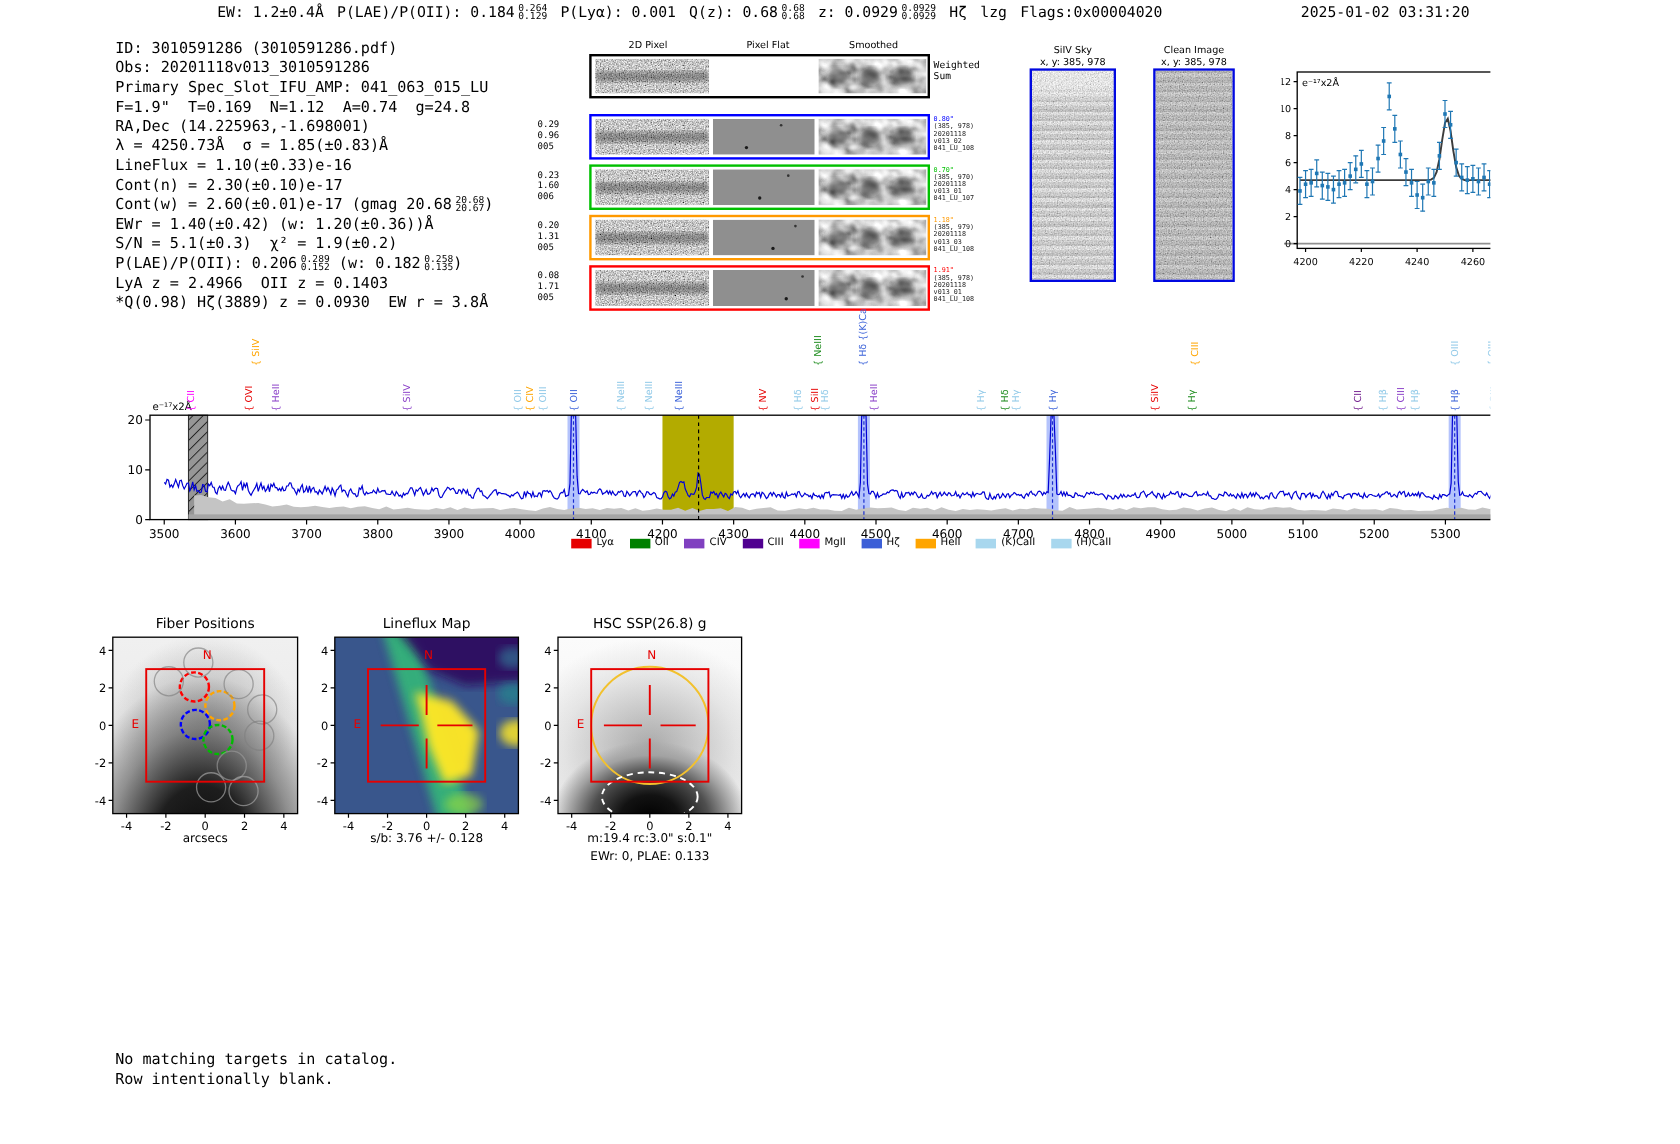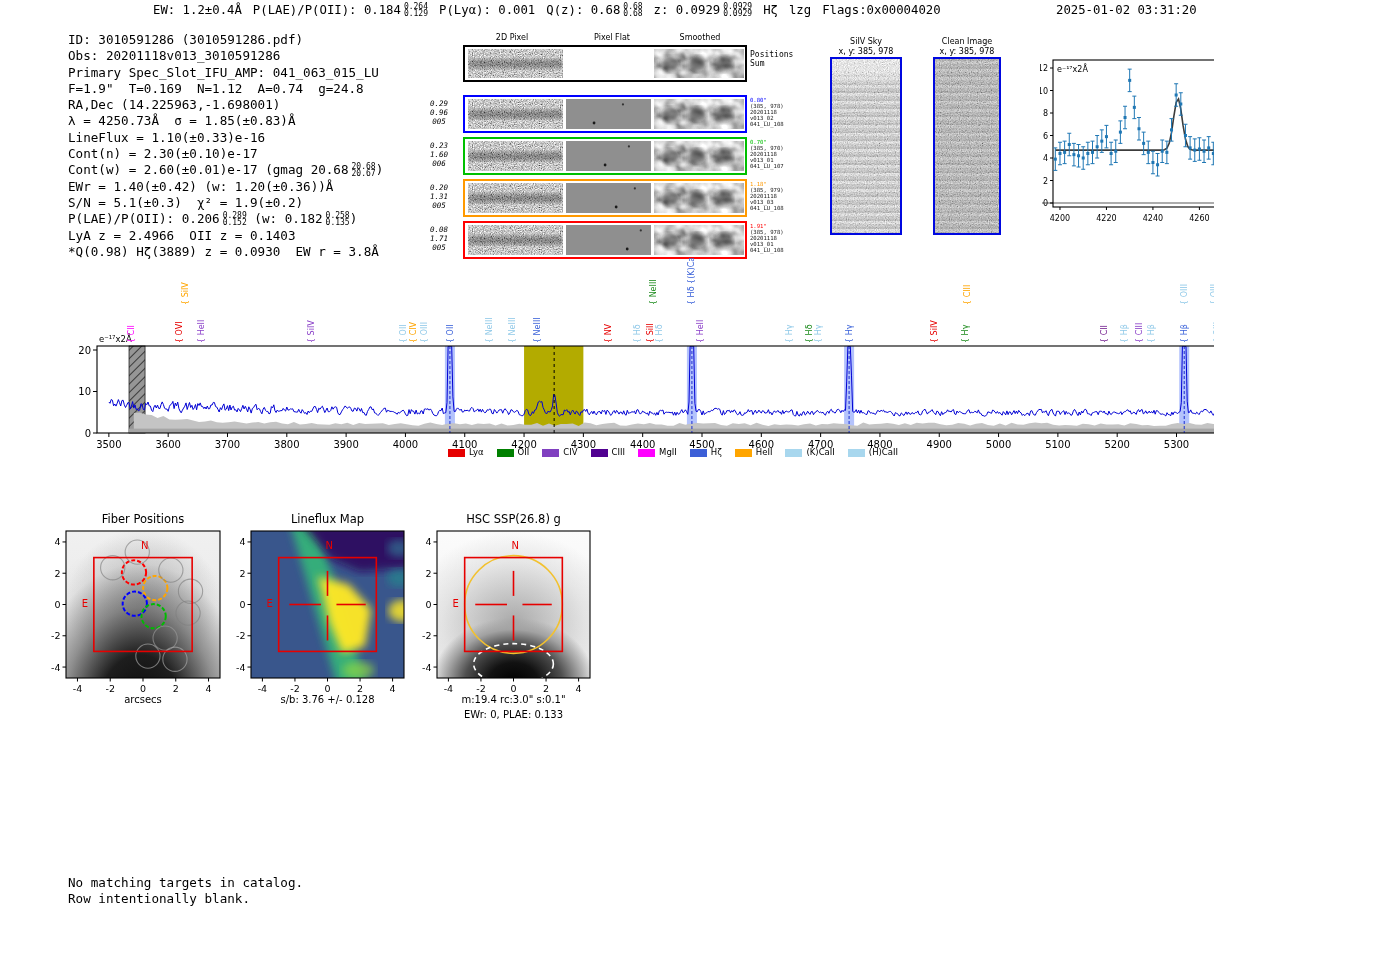--- a/index.html
+++ b/index.html
@@ -1,31 +1,31 @@
 <!DOCTYPE html>
 <html><head>
 <meta charset="utf-8">
 <style>
   html,body{margin:0;padding:0;background:#fff;}
   .page{position:relative;width:1214px;height:953px;background:#fff;overflow:hidden;
-        font-family:"DejaVu Sans Mono","Liberation Mono",monospace;color:#000;}
+        font-family:"DejaVu Sans Mono","Liberation Mono",monospace;color:#000;margin-left:28px;}
   .abs{position:absolute;}
   .sans{font-family:"DejaVu Sans","Liberation Sans",sans-serif;}
   .hdr-left{left:153px;top:3px;font-size:12.3px;white-space:nowrap;}
   .hdr-right{left:1056px;top:3px;font-size:12.3px;white-space:nowrap;}
   .seg{margin-right:11px;}
   .frac{display:inline-flex;flex-direction:column;font-size:8px;line-height:7px;
         vertical-align:middle;margin-left:3px;position:relative;top:-1px;}
   .info{left:68px;top:32px;font-size:12.6px;line-height:16.3px;white-space:pre;}
   .hscline{left:68px;top:481px;font-size:12.6px;white-space:pre;}
   .footer{left:68px;top:875px;font-size:12.6px;line-height:15.5px;white-space:pre;}
   .colh{font-size:8px;color:#000;transform:translateX(-50%);top:33px;}
   .cutrow{position:absolute;left:463px;width:284px;box-sizing:border-box;background:#fff;}
   .cutcell{position:absolute;top:2px;bottom:2px;overflow:hidden;}
-  .leftlbl{position:absolute;width:38px;text-align:center;font-size:7.5px;line-height:9px;font-style:italic;}
+  .leftlbl{position:absolute;width:38px;text-align:left;font-size:7.5px;line-height:9px;}
   .rightlbl{position:absolute;left:750px;width:60px;font-size:5.6px;line-height:6px;color:#222;}
   .wsum{left:750px;top:50px;font-size:8px;line-height:9px;}
   .skytitle{font-size:8px;text-align:center;transform:translateX(-50%);line-height:9.5px;}
   .skybox{position:absolute;border:2px solid #0008e0;box-sizing:border-box;}
   .sky-withsky{background:
     linear-gradient(180deg,#ffffff 0%,rgba(255,255,255,.95) 7%,rgba(255,255,255,0) 16%),
     repeating-linear-gradient(180deg,#b9b9b9 0 2px,#ececec 2px 5px,#cccccc 5px 8px);}
   .sky-clean{background:
     repeating-linear-gradient(180deg,#989898 0 2px,#c0c0c0 2px 5px,#a6a6a6 5px 8px);}
   .noisefill{position:absolute;left:0;top:0;width:100%;height:100%;}
@@ -117,21 +117,21 @@
             <rect width="100%" height="100%" fill="#fff"></rect>
           </svg></div>
         <div class="cutcell" style="left: 189px; width: 90px;"><svg width="100%" height="100%" preserveAspectRatio="none">
             <rect width="100%" height="100%" filter="url(#fSmooth)"></rect>
             <ellipse cx="18%" cy="52%" rx="9" ry="8" fill="#0a0a0a" opacity="0.45000000000000007" filter="url(#fBlur2)"></ellipse>
             <ellipse cx="48%" cy="52%" rx="9" ry="8" fill="#0a0a0a" opacity="0.55" filter="url(#fBlur2)"></ellipse>
             <ellipse cx="78%" cy="52%" rx="9" ry="8" fill="#0a0a0a" opacity="0.45000000000000007" filter="url(#fBlur2)"></ellipse>
           </svg></div>
       </div>
       <div class="abs wsum">
-        <div>Positions</div>
+        <div>Weighted</div>
         <div>Sum</div>
       </div>
       <div class="cutrow" style="top: 95px; height: 38px; border: 2px solid rgb(0, 0, 255);">
         <div class="cutcell" style="left: 3px; width: 95px;"><svg width="100%" height="100%" preserveAspectRatio="none">
             <rect width="100%" height="100%" filter="url(#fGrain)"></rect>
             <rect x="0" y="36%" width="100%" height="30%" fill="#000" opacity="0.32" filter="url(#fBlur2)"></rect>
           </svg></div>
         <div class="cutcell" style="left: 101px; width: 85px;"><svg width="100%" height="100%" preserveAspectRatio="none">
             <rect width="100%" height="100%" fill="#8f8f8f"></rect>
             <circle cx="33%" cy="80%" r="1.4" fill="#1a1a1a"></circle>

